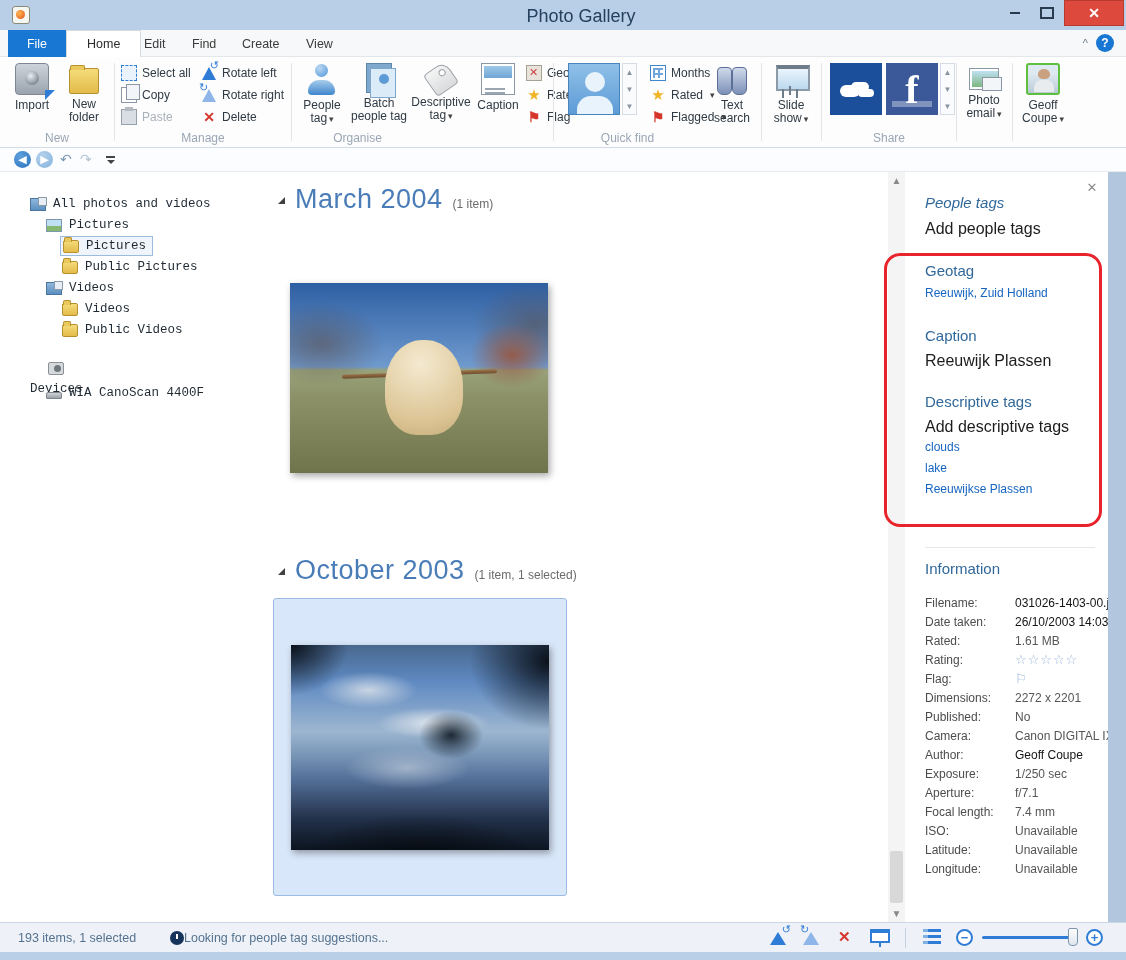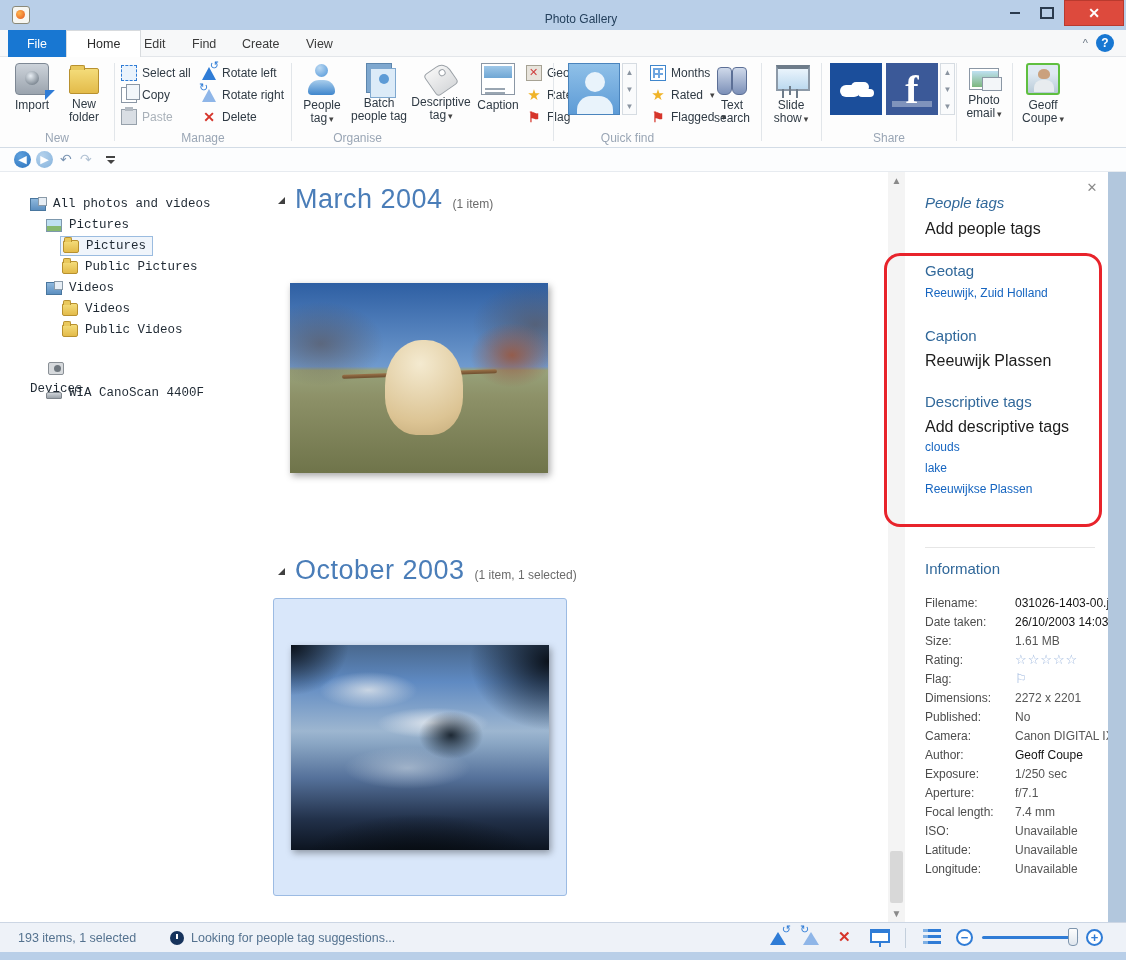--- a/index.html
+++ b/index.html
@@ -3,21 +3,21 @@
 <meta charset="utf-8">
 <style>
   * { margin:0; padding:0; box-sizing:border-box; }
   html,body { width:1126px; height:960px; overflow:hidden; }
   body { font-family:"Liberation Sans", sans-serif; background:#fff; position:relative; font-size:12px; color:#222; }
 
   
   #titlebar { position:absolute; left:0; top:0; width:1126px; height:30px; background:#b9cfe8; }
   .app-icon { position:absolute; left:12px; top:6px; width:18px; height:18px; background:#f7f7f2; border:1px solid #8a8a7a; border-radius:3px; }
   .app-icon::after { content:""; position:absolute; left:3px; top:3px; width:9px; height:9px; border-radius:50%; background:radial-gradient(circle at 35% 35%, #ffb54d, #e2541e); }
-  #window-title { position:absolute; left:0; right:0; top:12px; text-align:center; font-size:12px; color:#25415d;padding-left:36px; }
+  #window-title { position:absolute; left:0; right:0; top:6px; text-align:center; font-size:18px; color:#25415d;padding-left:36px; }
   .win-btn { position:absolute; top:0; height:26px; display:flex; align-items:center; justify-content:center; color:#2b3b4e; font-size:13px; }
   #btn-min { right:96px; width:30px; }
   #btn-min::after { content:""; width:10px; height:2px; background:#2b3b4e; }
   #btn-max { right:64px; width:30px; }
   #btn-max::after { content:""; width:10px; height:8px; border:2px solid #2b3b4e; }
   #btn-close { right:2px; width:60px; background:#dd4a3d; border:1px solid #b93a2e; color:#fff; font-size:14px; font-weight:bold; }
 
   
   #tabbar { position:absolute; left:0; top:30px; width:1126px; height:27px; background:#f7f8f9; border-bottom:1px solid #e3e6ea; }
   .tab { position:absolute; top:0; height:27px; padding:0 20px; display:flex; align-items:center; font-size:12.5px; color:#3a3a3a; }
@@ -171,21 +171,21 @@
   .info-value.strong { color:#141414; }
   .stars { color:#9cb6dd; font-size:13px; letter-spacing:1px; }
   .flagglyph { color:#9cb6dd; font-size:13px; }
 
   #edge-strip { position:absolute; left:1108px; top:0; width:18px; height:750px; background:#b2c7dd; }
   #annotation { position:absolute; left:884px; top:81px; width:218px; height:274px; border:3px solid #e8232b; border-radius:16px; z-index:5; }
 
   
   #statusbar { position:absolute; left:0; top:922px; width:1126px; height:30px; background:#eef2f8; border-top:1px solid #ccd6e4; color:#54728f; font-size:12.5px; }
   #status-count { position:absolute; left:18px; top:8px; }
-  #status-msg { position:absolute; left:170px; top:8px; display:flex; gap:7px; align-items:center; }
+  #status-msg { position:absolute; left:170px; top:8px; display:flex; align-items:center; }
   .clock { width:14px; height:14px; border-radius:50%; background:#16335c; position:relative; flex:none; }
   .clock::after { content:""; position:absolute; left:6px; top:3px; width:2px; height:5px; background:#fff; box-shadow:1px 4px 0 -1px #fff; }
   .sb-icon { position:absolute; top:6px; }
   .sb-rotl { left:770px; width:18px; height:16px; }
   .sb-rotl::after { content:""; position:absolute; bottom:0; left:0; border-left:8px solid transparent; border-right:8px solid transparent; border-bottom:13px solid #2f7cd6; }
   .sb-rotl::before { content:"↺"; position:absolute; right:-3px; top:-6px; color:#2f7cd6; font-size:11px; }
   .sb-rotr { left:803px; width:18px; height:16px; }
   .sb-rotr::after { content:""; position:absolute; bottom:0; left:0; border-left:8px solid transparent; border-right:8px solid transparent; border-bottom:13px solid #8fb6e8; }
   .sb-rotr::before { content:"↻"; position:absolute; left:-3px; top:-6px; color:#2f7cd6; font-size:11px; }
   .sb-del { left:838px; color:#d6352b; font-weight:bold; font-size:15px; top:5px; }
@@ -468,21 +468,21 @@
     <div id="info-rows">
       <div class="info-row">
         <span class="info-label">Filename:</span>
         <span class="info-value strong">031026-1403-00.jpg</span>
       </div>
       <div class="info-row">
         <span class="info-label">Date taken:</span>
         <span class="info-value strong">26/10/2003  14:03</span>
       </div>
       <div class="info-row">
-        <span class="info-label">Size:</span>
+        <span class="info-label">Rated:</span>
         <span class="info-value">1.61 MB</span>
       </div>
       <div class="info-row">
         <span class="info-label">Rating:</span>
         <span class="info-value stars">☆☆☆☆☆</span>
       </div>
       <div class="info-row">
         <span class="info-label">Flag:</span>
         <span class="info-value flagglyph">⚐</span>
       </div>

